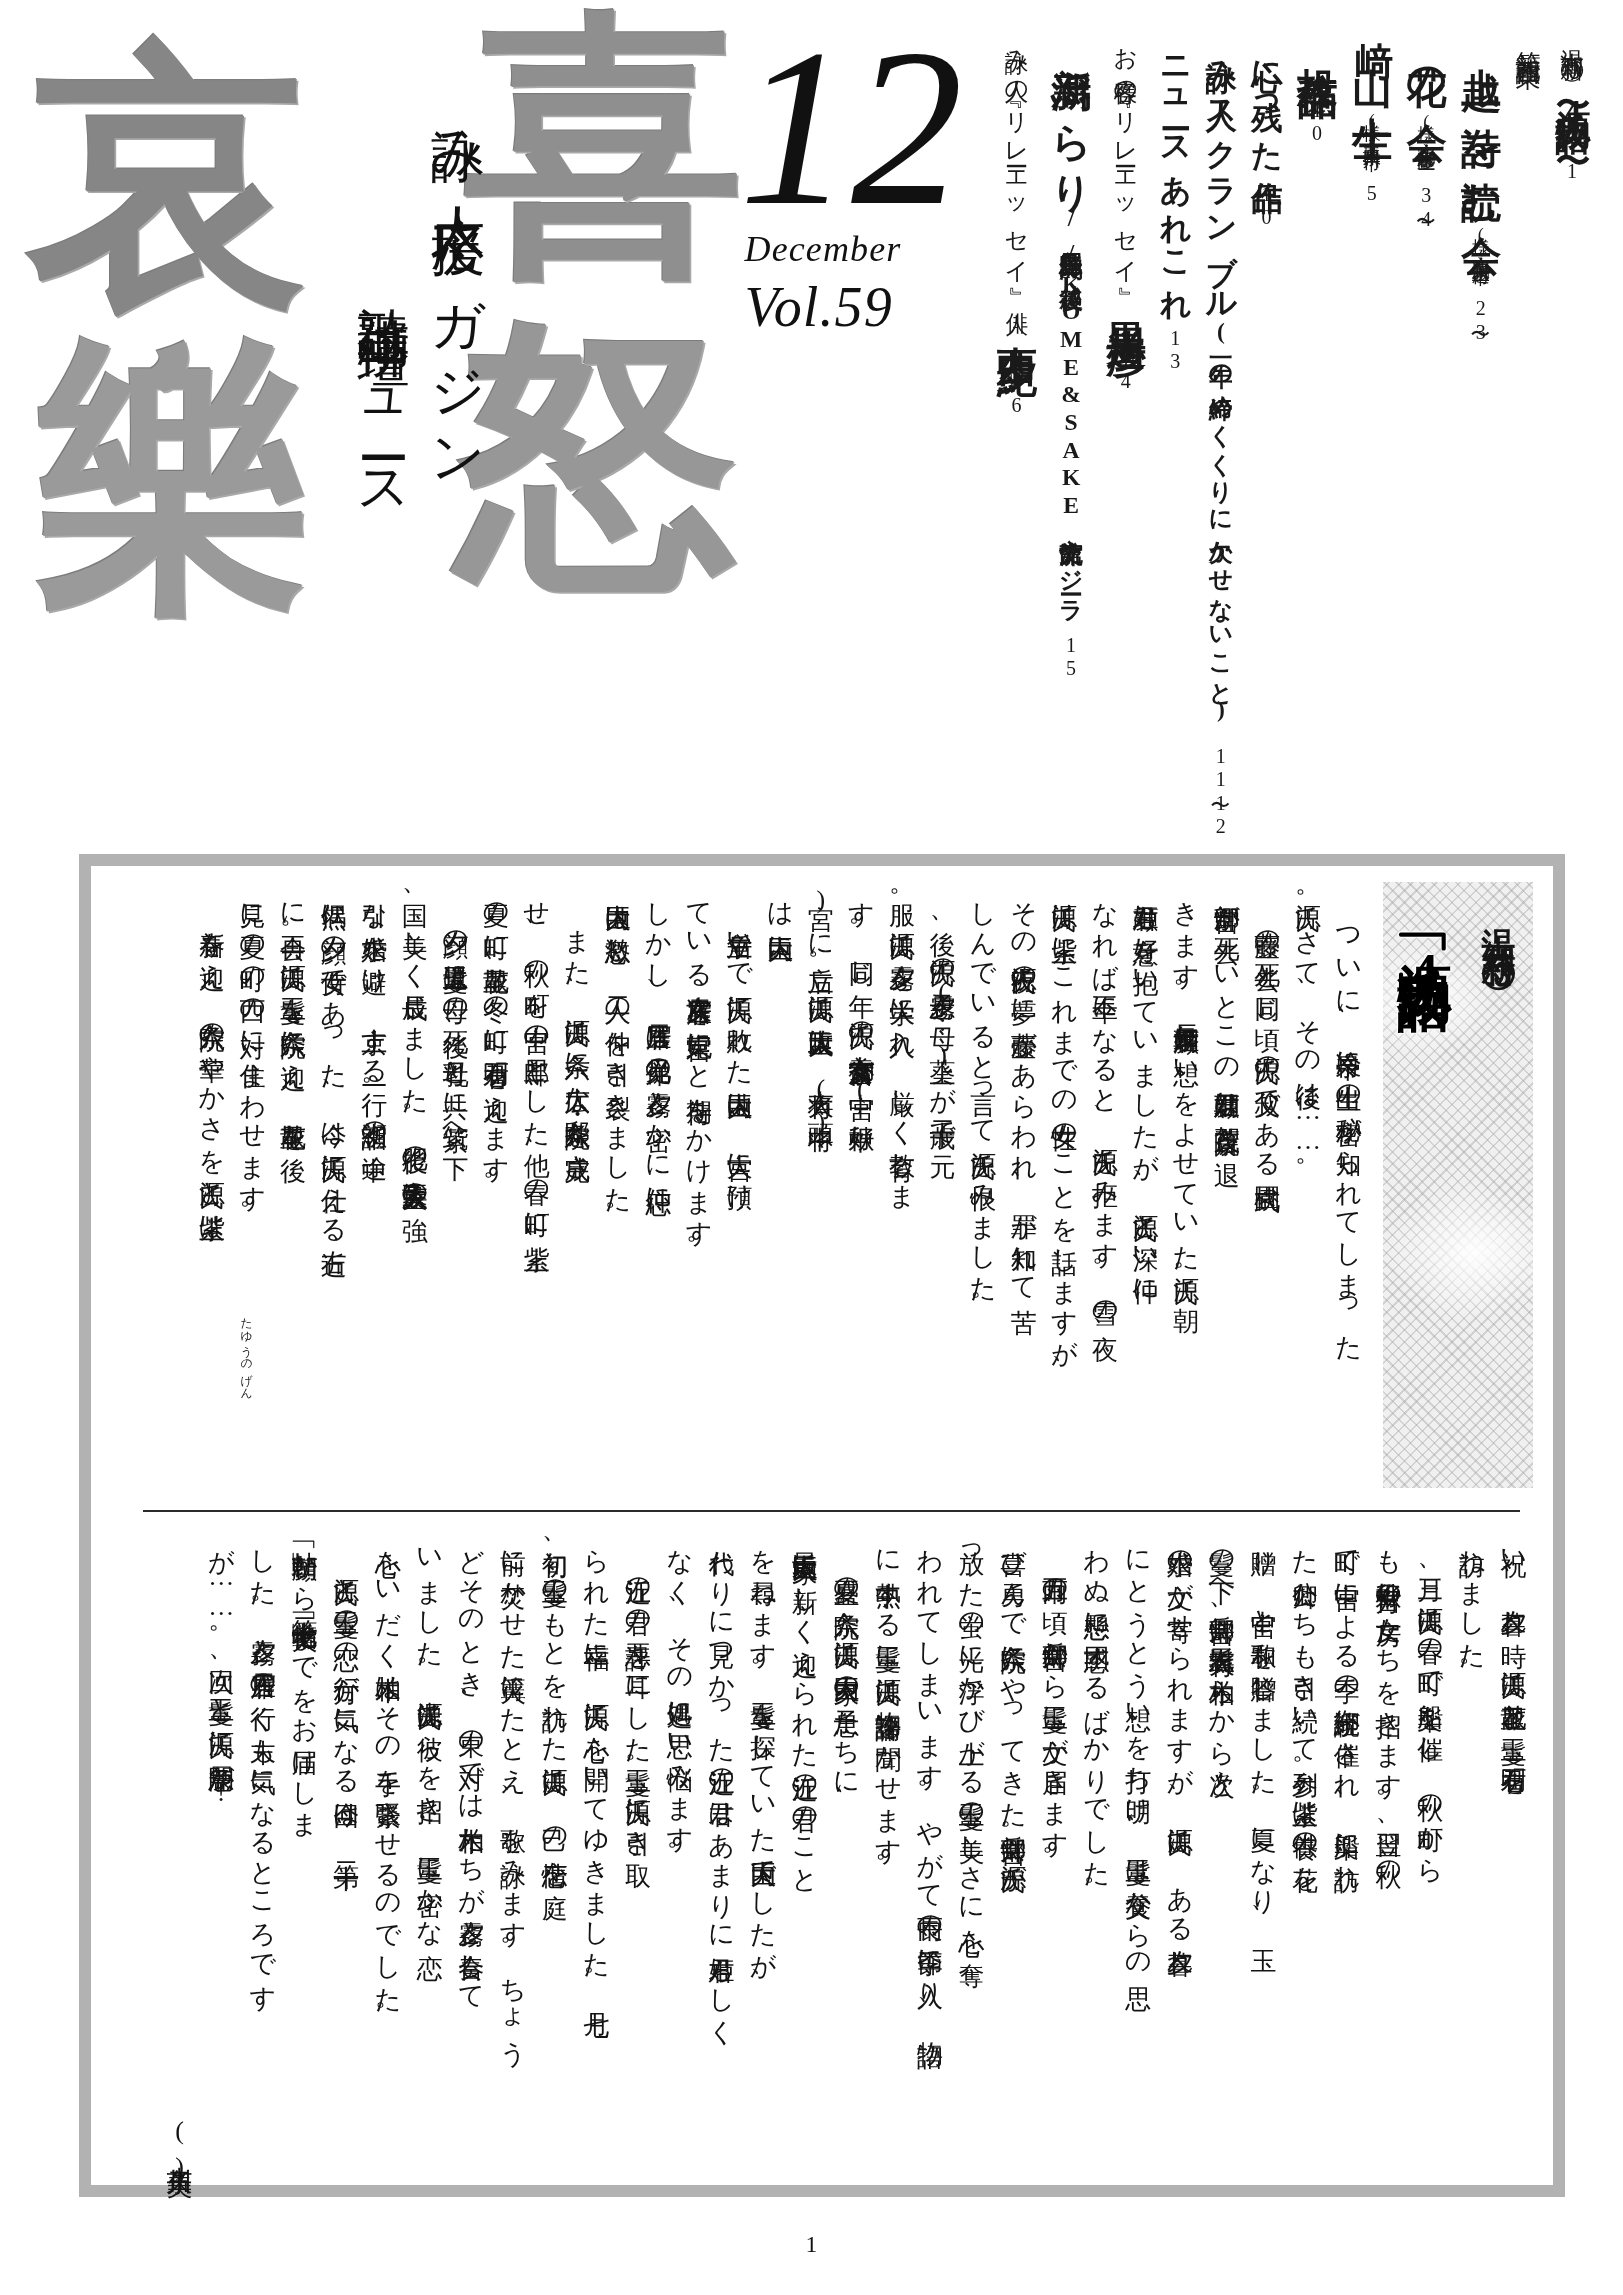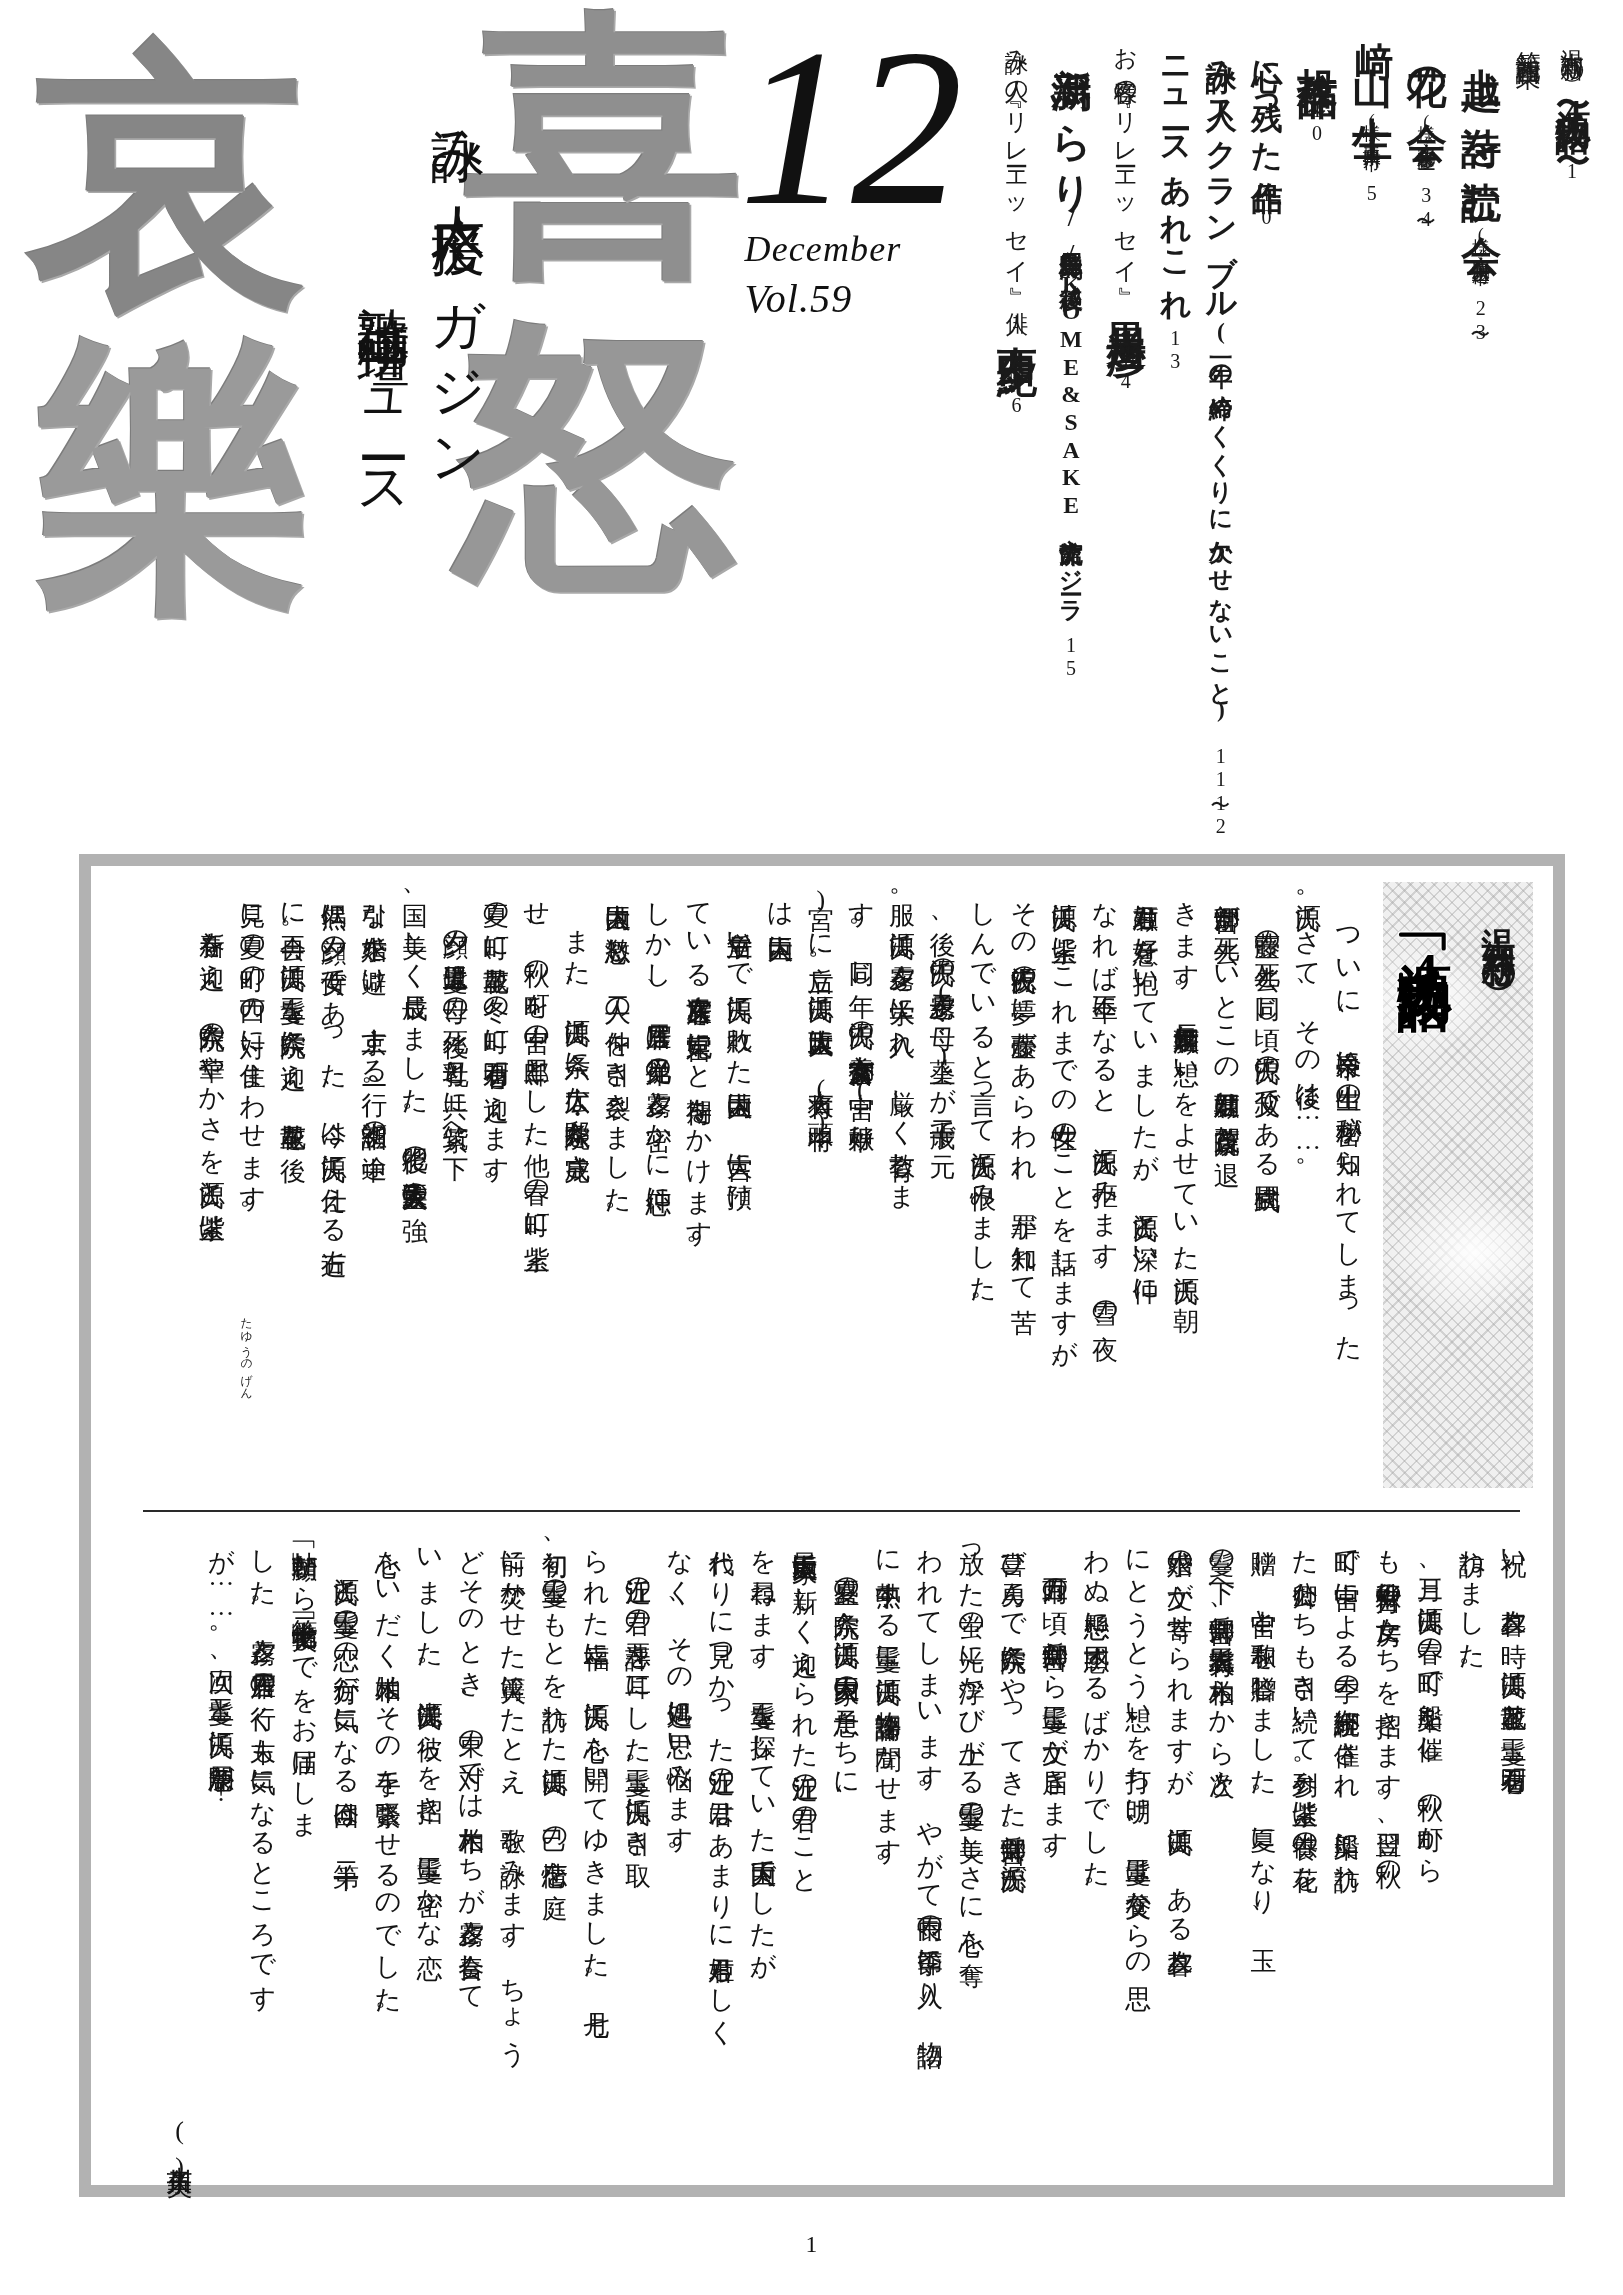--- a/index.html
+++ b/index.html
@@ -19,21 +19,21 @@
   .calli.c3{left:36px;top:340px;color:#9a9a9a;}
   
   .vtx{writing-mode:vertical-rl;text-orientation:upright;line-height:1;}
   
   .subtitle-main{position:absolute;left:431px;top:84px;font-size:54px;letter-spacing:9px;color:#111;}
   .subtitle-sub{position:absolute;left:357px;top:265px;font-size:52px;letter-spacing:6.7px;color:#111;}
   
   .issue{position:absolute;left:739px;top:29px;font-style:italic;color:#111;}
   .issue-month{font-size:224px;line-height:.88;display:block;}
   .issue-mname{font-size:36px;display:block;margin:2.2px 0 0 5.6px;letter-spacing:1.1px;}
-  .issue-vol{font-size:40px;display:block;margin:4.5px 0 0 5.6px;letter-spacing:1.1px;}
+  .issue-vol{font-size:56px;display:block;margin:4.5px 0 0 5.6px;letter-spacing:1.1px;}
   
   .toc{
     position:absolute;left:928px;top:31px;width:662px;height:875px;
     display:flex;flex-direction:row-reverse;justify-content:flex-start;
     align-items:flex-start;gap:14.6px;
   }
   .toc-entry{writing-mode:vertical-rl;text-orientation:upright;line-height:1;max-height:100%;}
   .toc-entry span{display:inline;}
   .t-pre{font-size:23.6px;letter-spacing:2.2px;}
   .t-pre2{font-size:22.4px;letter-spacing:2.2px;margin-inline-start:10px;}

